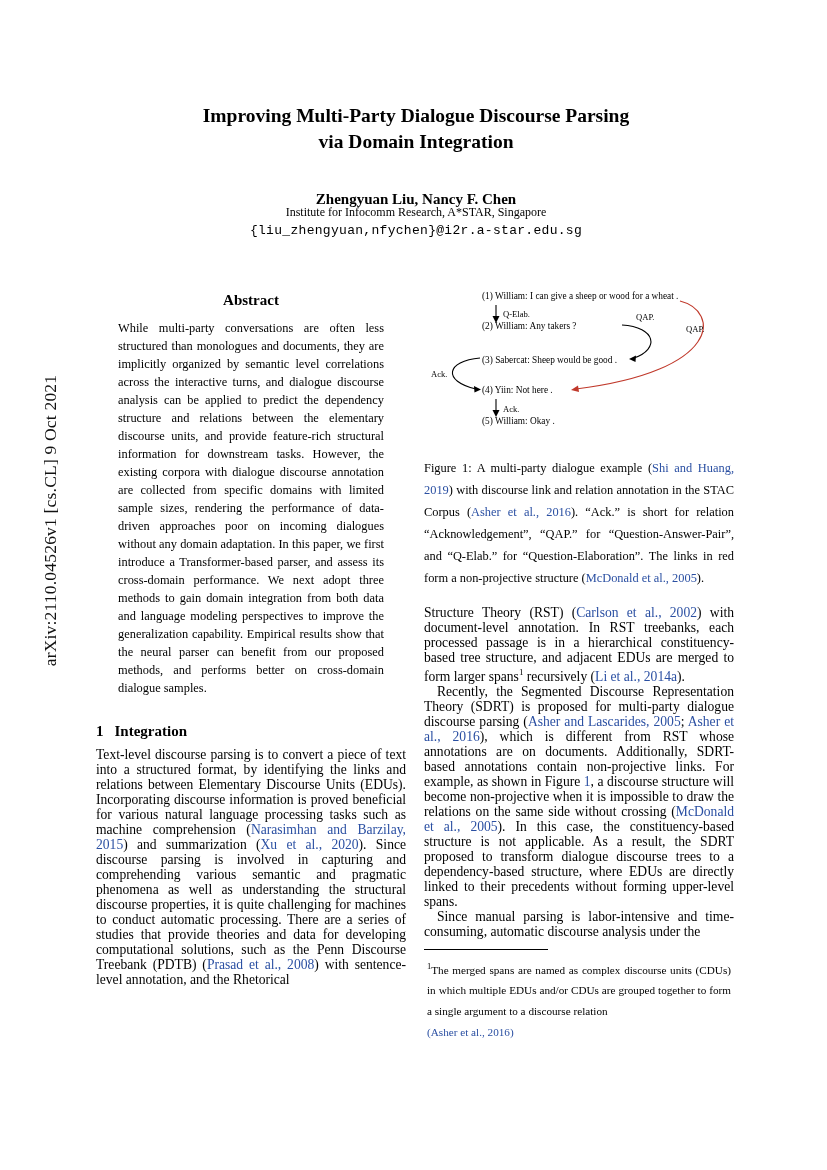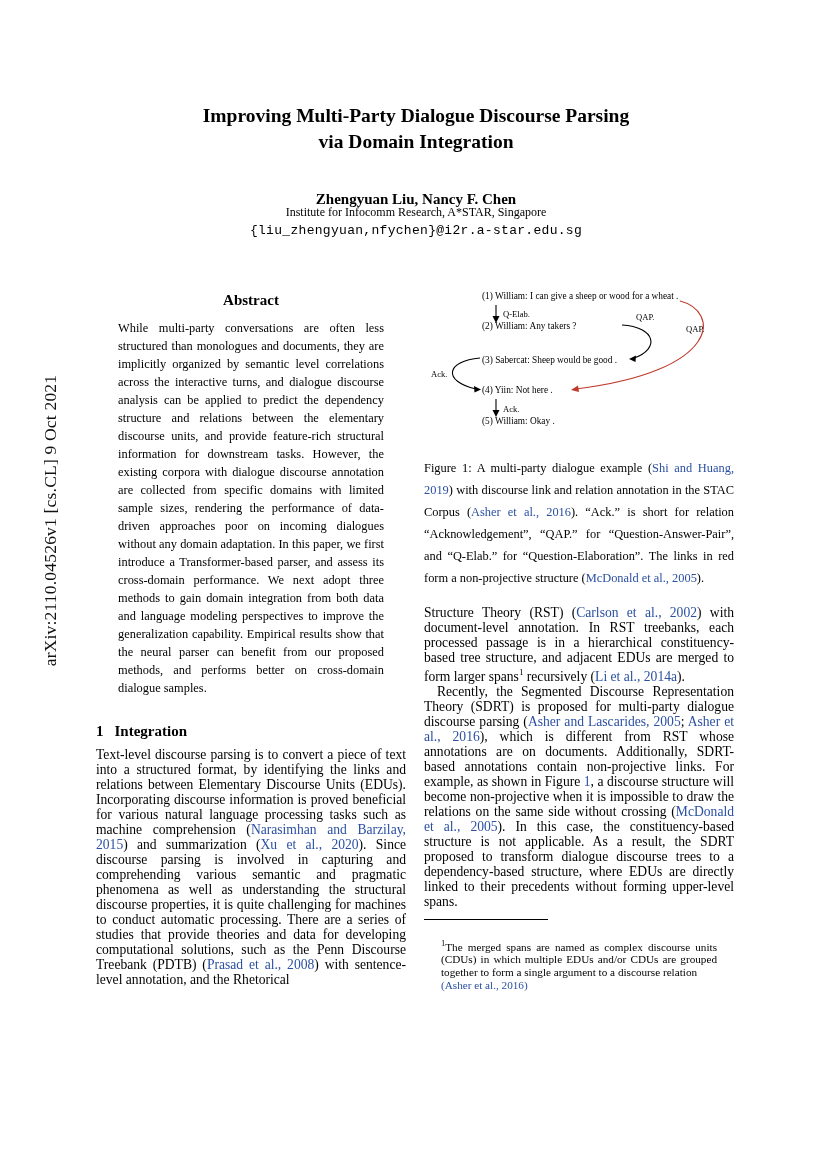--- a/index.html
+++ b/index.html
@@ -146,23 +146,23 @@
 
   
   .footnote-rule {
     width: 124px;
     height: 1px;
     background: #000;
     margin: 10px 0 6px 0;
   }
   .footnote {
     font-size: 11.2px;
-    line-height: 13px;
-    text-align: justify;
-    margin: 17px;
+    line-height: 21px;
+    text-align: justify;
+    margin: 3px;
   }
   .fn-sup { font-size: 8.5px; vertical-align: super; }
   .sup { font-size: 9px; vertical-align: super; }
 </style>
 </head>
 <body>
 
 <div class="page">
 
   <div class="arxiv-stamp">arXiv:2110.04526v1  [cs.CL]  9 Oct 2021</div>
@@ -219,18 +219,19 @@
         <text x="262" y="47" font-family="Liberation Serif, serif" font-size="8.6" fill="#000">QAP.</text>
       </svg>
     </div>
 
     <p class="figcaption"><span class="lbl">Figure 1:</span> A multi-party dialogue example (<span class="cite">Shi and Huang, 2019</span>) with discourse link and relation annotation in the STAC Corpus (<span class="cite">Asher et al., 2016</span>). “Ack.” is short for relation “Acknowledgement”, “QAP.” for “Question-Answer-Pair”, and “Q-Elab.” for “Question-Elaboration”. The links in red form a non-projective structure (<span class="cite">McDonald et al., 2005</span>).</p>
 
     <p class="body first" style="margin-top:16px">Structure Theory (RST) (<span class="cite">Carlson et al., 2002</span>) with document-level annotation. In RST treebanks, each processed passage is in a hierarchical constituency-based tree structure, and adjacent EDUs are merged to form larger spans<span class="sup">1</span> recursively (<span class="cite">Li et al., 2014a</span>).</p>
 
     <p class="body">Recently, the Segmented Discourse Representation Theory (SDRT) is proposed for multi-party dialogue discourse parsing (<span class="cite">Asher and Lascarides, 2005</span>; <span class="cite">Asher et al., 2016</span>), which is different from RST whose annotations are on documents. Additionally, SDRT-based annotations contain non-projective links. For example, as shown in Figure <span class="cite">1</span>, a discourse structure will become non-projective when it is impossible to draw the relations on the same side without crossing (<span class="cite">McDonald et al., 2005</span>). In this case, the constituency-based structure is not applicable. As a result, the SDRT proposed to transform dialogue discourse trees to a dependency-based structure, where EDUs are directly linked to their precedents without forming upper-level spans.</p>
 
+    <p class="body">Since manual parsing is labor-intensive and time-consuming, automatic discourse analysis under the</p>
 
     <div class="footnote-rule"></div>
     <p class="footnote"><span class="fn-sup">1</span>The merged spans are named as complex discourse units (CDUs) in which multiple EDUs and/or CDUs are grouped together to form a single argument to a discourse relation <br><span class="cite">(Asher et al., 2016)</span></p>
   </div>
 
 </div>
 
 </body></html>

